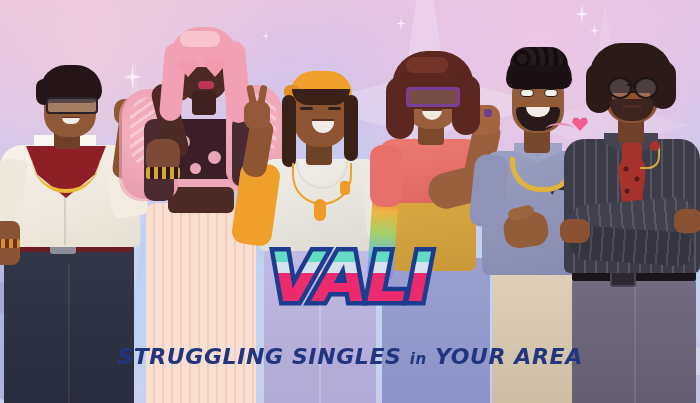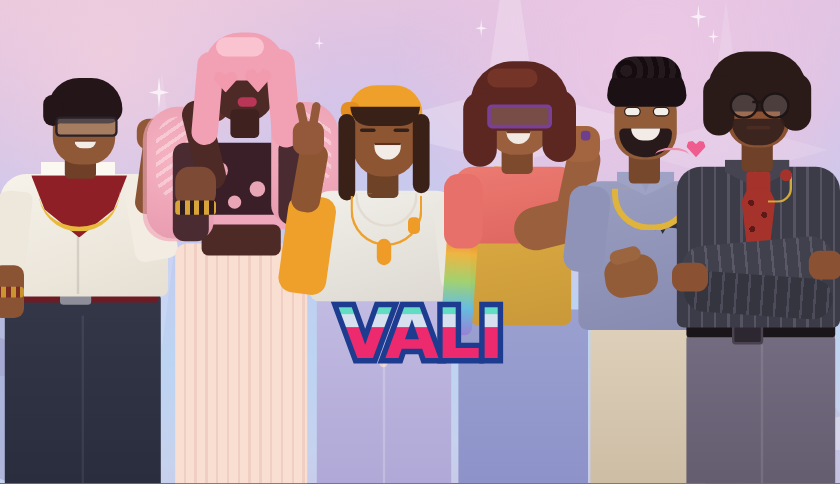--- a/index.html
+++ b/index.html
@@ -41,22 +41,22 @@
   .hair{position:absolute;background:#2b1a1c;}
 
   
   #logo{
     position:absolute;left:0;right:0;top:236px;text-align:center;
     pointer-events:none;
   }
   .logo-word{
     display:inline-block;
     font-family:"DejaVu Sans",sans-serif;
-    font-weight:700;
-    font-size:58px;letter-spacing:-2px;line-height:84px;
+    font-weight:700;font-style:italic;
+    font-size:68px;letter-spacing:-2px;line-height:84px;
     position:relative;
   }
   .logo-seg{
     display:inline-block;
     -webkit-background-clip:text;background-clip:text;
     color:transparent;
     -webkit-text-stroke:0px;
     position:relative;
     paint-order:stroke fill;
   }
@@ -337,14 +337,19 @@
 
   <div id="logo">
     <span class="logo-word">
       <span class="logo-stack">
         <span class="logo-stroke" aria-hidden="true">VALI</span>
         <span class="logo-fill logo-seg seg-vali">VALI</span>
       </span>
     </span>
   </div>
 
+  <div id="tagline">
+    <span>STRUGGLING SINGLES</span>
+    <span class="small">in</span>
+    <span>YOUR AREA</span>
+  </div>
 
 </div>
 
 </body></html>

